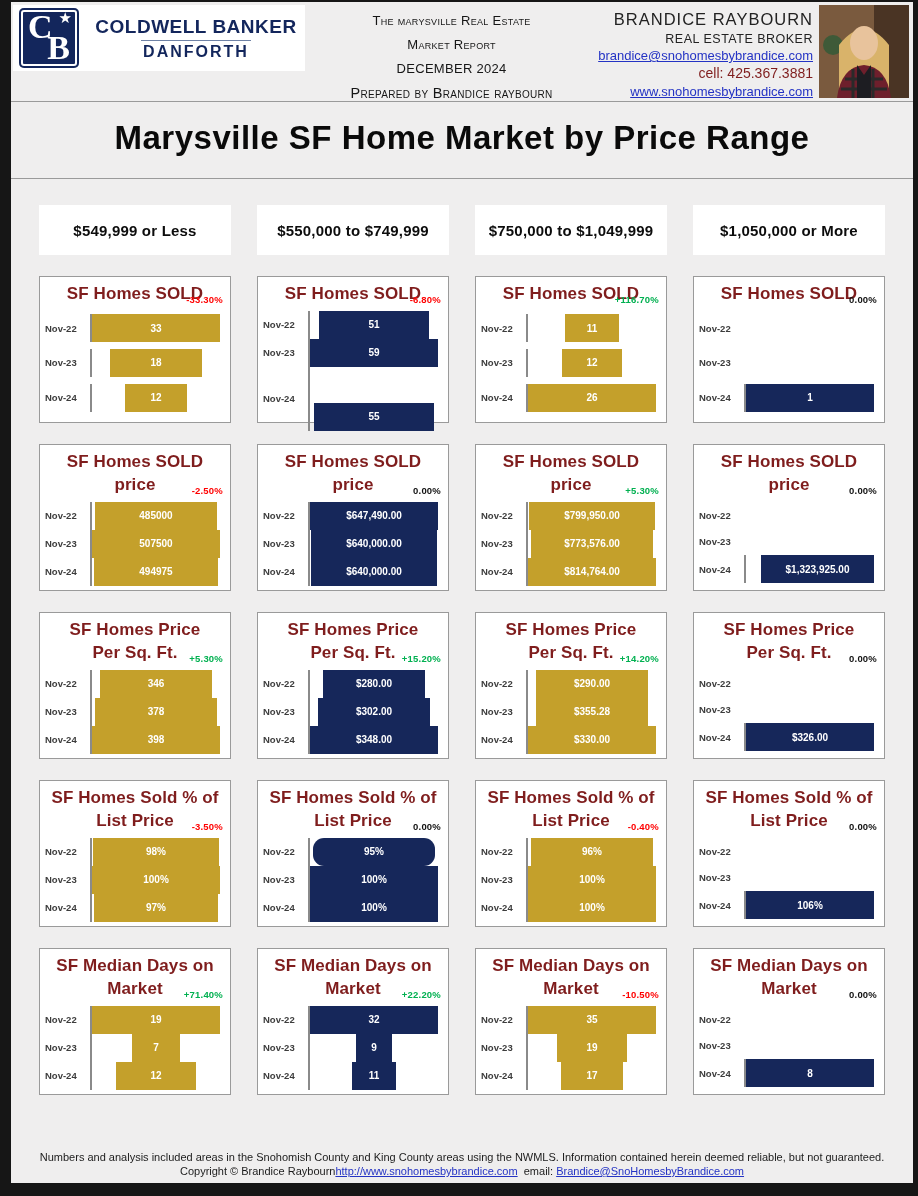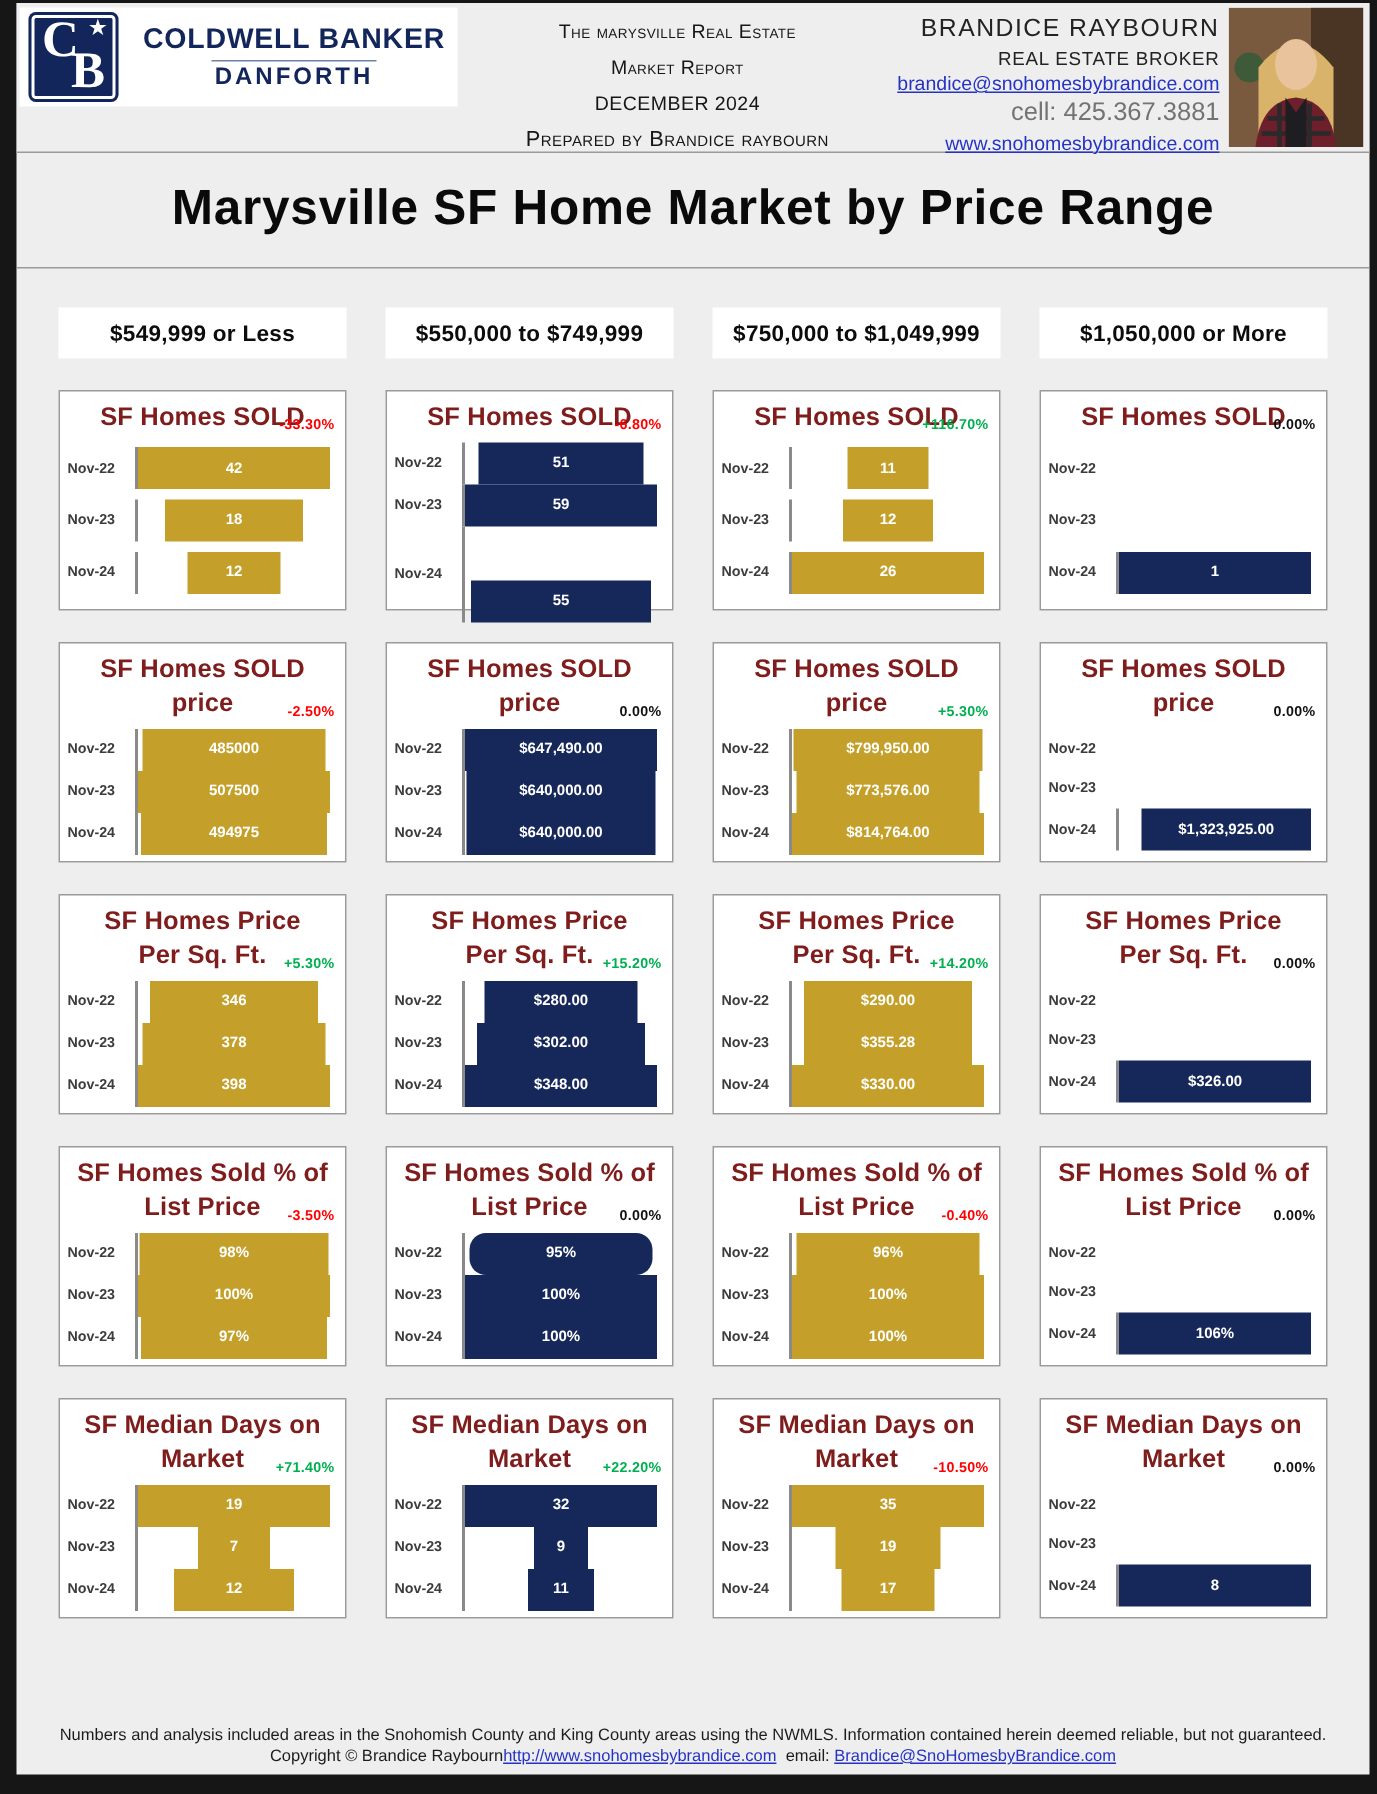--- a/index.html
+++ b/index.html
@@ -21,30 +21,30 @@
 
   .report-block { flex:1; text-align:center; padding-top:8px; color:#161616; }
   .report-block .rline { font-size:13px; letter-spacing:0.3px; margin-bottom:9px; font-variant:small-caps; }
   .report-block .rline.caps { font-variant:normal; }
   .report-block .rline:last-child { font-size:14.5px; margin-bottom:0; }
 
   .contact-block { text-align:right; padding-top:4px; line-height:1.32; margin-right:6px; white-space:nowrap; }
   .contact-name { font-size:16.5px; letter-spacing:1px; color:#222; }
   .contact-role { font-size:12.5px; letter-spacing:0.5px; color:#222; }
   .contact-block a { color:#2433c4; font-size:13px; text-decoration:underline; display:block; }
-  .contact-cell { font-size:17px; color:#737373; }
+  .contact-cell { font-size:14px; color:#7f1d1d; }
   .photo { width:90px; height:93px; flex:0 0 auto; overflow:hidden; }
 
   
   .title-band { border-bottom:1px solid #9a9a9a; padding:17px 0 21px; text-align:center; }
   .title-band h1 { font-size:33px; font-weight:900; color:#0a0a0a; letter-spacing:0.5px; }
 
   
   .charts-grid { display:grid; grid-template-columns:repeat(4, 1fr); column-gap:26px; row-gap:21px; padding:26px 28px 0; }
-  .col-header { background:#ffffff; height:34px; display:flex; align-items:center; justify-content:center; font-size:15px; font-weight:800; color:#0c0c0c; letter-spacing:0.2px; }
+  .col-header { background:#ffffff; height:50px; display:flex; align-items:center; justify-content:center; font-size:15px; font-weight:800; color:#0c0c0c; letter-spacing:0.2px; }
   .chart-box { background:#ffffff; border:1.5px solid #9a9a9a; height:147px; display:flex; flex-direction:column; }
   .chart-head { position:relative; text-align:center; padding:6px 10px 0; }
   .chart-title { font-size:17px; font-weight:800; color:#7f1d1d; line-height:1.35; letter-spacing:0.1px; }
   .chart-change { position:absolute; right:7px; bottom:1px; font-size:9.5px; font-weight:800; letter-spacing:0.2px; }
   .chart-plot { flex:1; display:flex; flex-direction:column; padding:5px 10px 7px 0; }
   .bar-row { flex:1; display:flex; align-items:center; }
   .bar-cat { width:50px; flex:0 0 auto; display:flex; align-items:center; padding-left:5px; font-size:9.5px; font-weight:700; color:#3c3c3c; }
   .bar-track { flex:1; border-left:2px solid #8a8a8a; display:flex; align-items:center; }
   .bar { height:28px; margin:0 auto; display:flex; align-items:center; justify-content:center; }
   .bar-val { color:#ffffff; font-size:10px; font-weight:700; white-space:nowrap; }
@@ -117,21 +117,21 @@
         <div class="chart-box">
           <div class="chart-head">
             <div class="chart-title">SF Homes SOLD</div>
             <div class="chart-change" style="color: rgb(255, 0, 0);">-33.30%</div>
           </div>
           <div class="chart-plot">
             <div class="bar-row">
               <div class="bar-cat">Nov-22</div>
               <div class="bar-track">
                 <div class="bar" style="width: 100%; background: rgb(196, 160, 43);">
-                  <span class="bar-val">42</span>
+                  <span class="bar-val">33</span>
                 </div>
               </div>
             </div>
             <div class="bar-row">
               <div class="bar-cat">Nov-23</div>
               <div class="bar-track">
                 <div class="bar" style="width: 72%; background: rgb(196, 160, 43);">
                   <span class="bar-val">18</span>
                 </div>
               </div>

